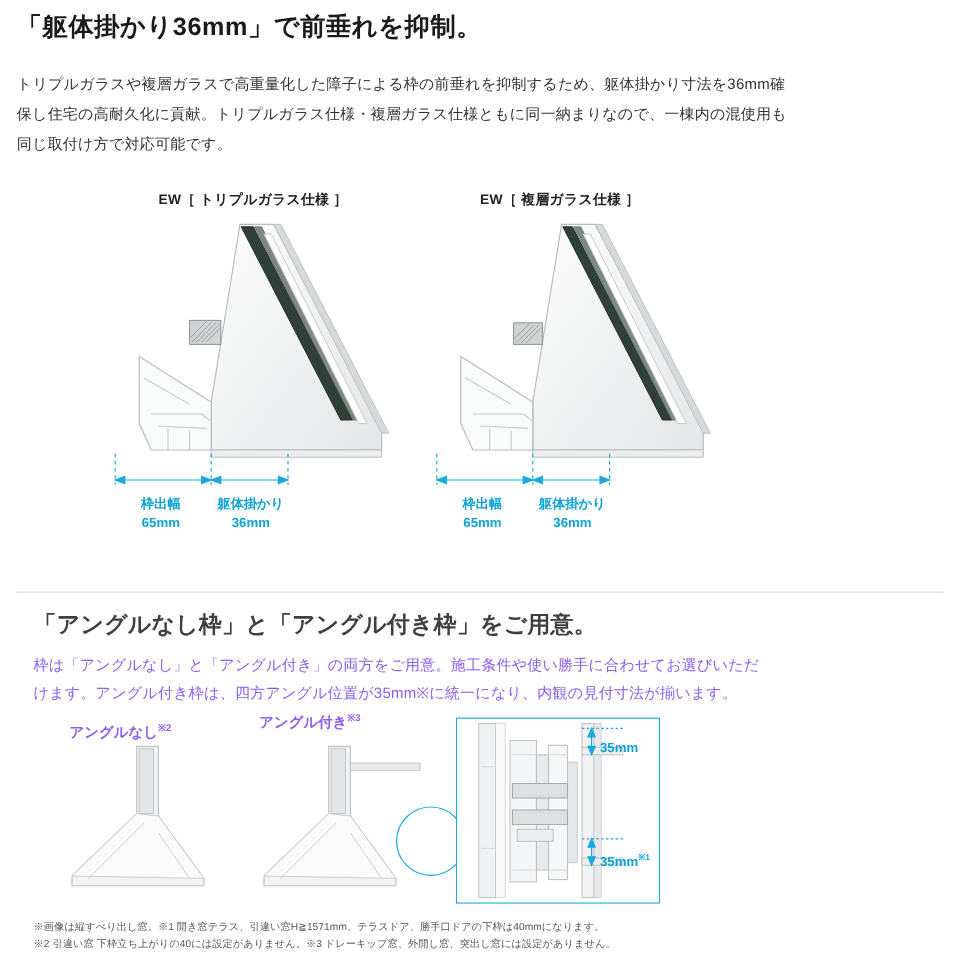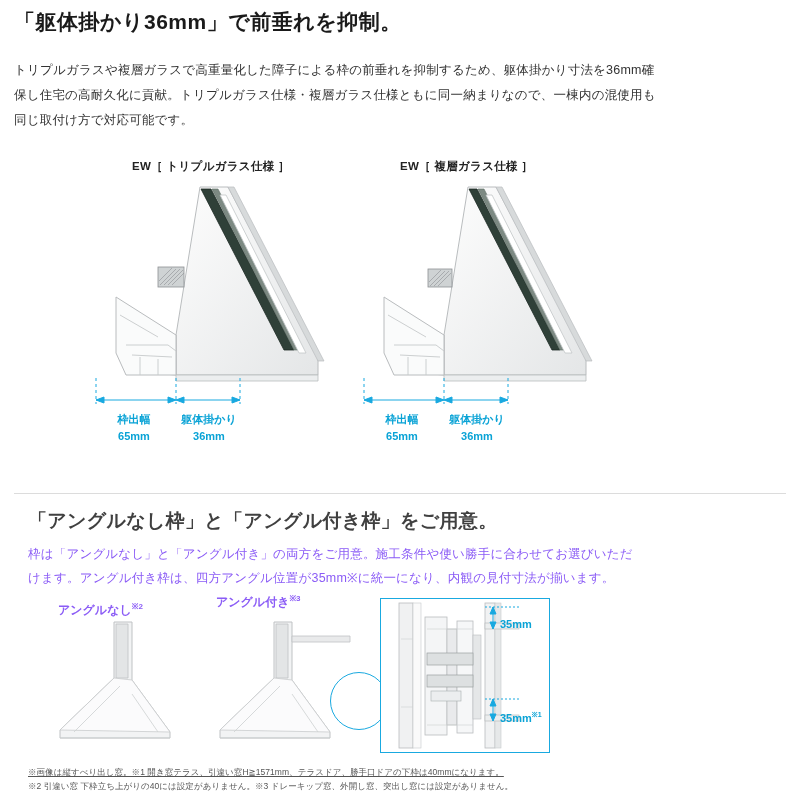--- a/index.html
+++ b/index.html
@@ -287,16 +287,16 @@
     </svg>
   </div>
 
   <div class="dim-num" style="left:500px; top:618px;">
     <span>35mm</span>
   </div>
   <div class="dim-num" style="left:500px; top:710px;">
     <span>35mm</span><sup style="font-size:7px;">※1</sup>
   </div>
 
-  <div class="foot-note" style="top:766px;text-decoration:underline;">※画像は縦すべり出し窓。※1 開き窓テラス、引違い窓H≧1571mm、テラスドア、勝手口ドアの下枠は40mmになります。</div>
+  <div class="foot-note" style="top:766px;">※画像は縦すべり出し窓。※1 開き窓テラス、引違い窓H≧1571mm、テラスドア、勝手口ドアの下枠は40mmになります。</div>
   <div class="foot-note" style="top:780px;">※2 引違い窓 下枠立ち上がりの40には設定がありません。※3 ドレーキップ窓、外開し窓、突出し窓には設定がありません。</div>
 
 </div>
 
 </body></html>

